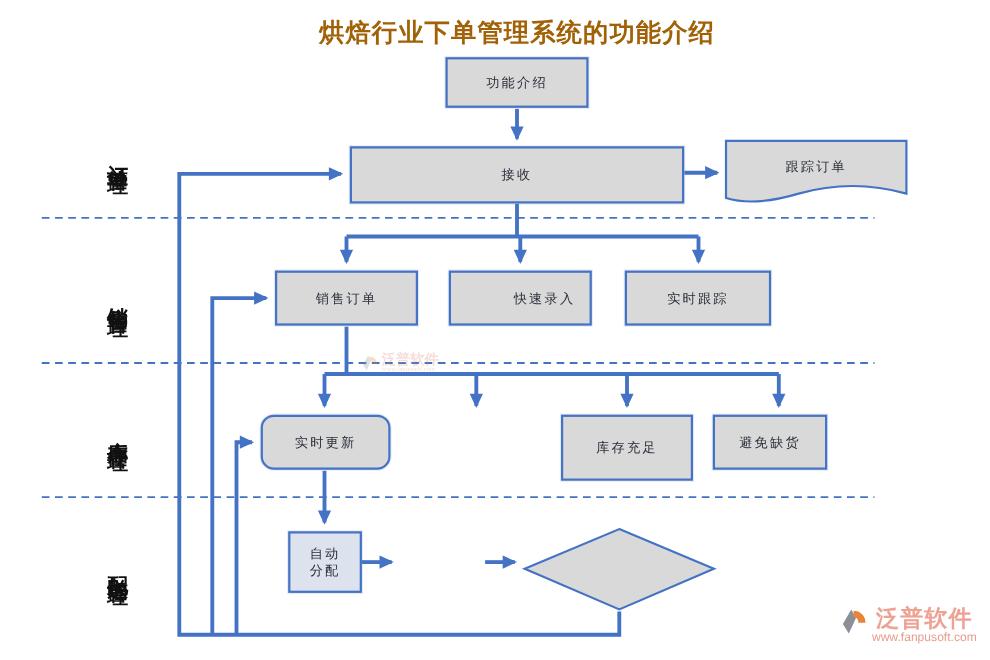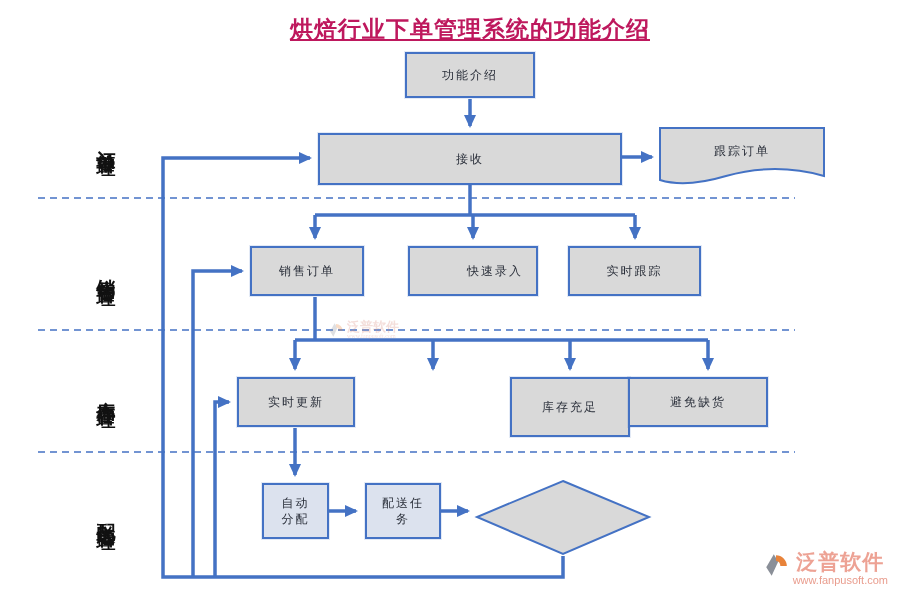--- a/index.html
+++ b/index.html
@@ -3,21 +3,21 @@
 <meta charset="utf-8">
 <style>
   html,body{margin:0;padding:0;background:#fff;}
   #stage{
     position:relative;width:900px;height:600px;background:#ffffff;
     font-family:"Liberation Serif","DejaVu Serif",serif;overflow:hidden;
   }
   #connector-layer{position:absolute;left:0;top:0;width:900px;height:600px;}
   .title{
     position:absolute;left:140px;top:14px;width:660px;text-align:center;
-    font-size:23px;font-weight:bold;color:#be185d;letter-spacing:1px;text-decoration:underline;
+    font-size:23px;font-weight:bold;color:#a16207;letter-spacing:1px;
   }
   .cat{
     position:absolute;left:93px;width:26px;
     writing-mode:vertical-lr;text-orientation:upright;
     font-size:19px;font-weight:bold;color:#111;letter-spacing:3px;
     text-align:center;
   }
   .cat.c1{top:92px;height:96px;}
   .cat.c2{top:222px;height:96px;}
   .cat.c3{top:344px;height:96px;}
@@ -105,52 +105,49 @@
   </div>
 
   <div class="node" style="left:318px;top:133px;width:304px;height:52px;">
     <span>接收</span>
   </div>
 
   <div class="node naked" style="left:660px;top:127px;width:164px;height:48px;">
     <span>跟踪订单</span>
   </div>
 
-  <div class="node" style="left:250px;top:246px;width:114px;height:50px;">
+  <div class="node" style="left:250px;top:246px;width:130px;height:50px;">
     <span>销售订单</span>
   </div>
 
   <div class="node" style="left:408px;top:246px;width:130px;height:50px;padding-left:44px;">
     <span>快速录入</span>
   </div>
 
   <div class="node" style="left:568px;top:246px;width:133px;height:50px;text-align:center;">
     <span>实时跟踪</span>
   </div>
 
-  <div class="node" style="left:237px;top:377px;width:118px;height:50px;">
+  <div class="node" style="left:237px;top:377px;width:118px;height:50px;border-radius:12px;">
     <span>实时更新</span>
   </div>
 
 
   <div class="node" style="left:510px;top:377px;width:120px;height:60px;">
     <span>库存充足</span>
   </div>
 
-  <div class="node" style="left:628px;top:377px;width:140px;height:50px;">
+  <div class="node" style="left:648px;top:377px;width:104px;height:50px;">
     <span>避免缺货</span>
   </div>
 
   <div class="node light" style="left:262px;top:483px;width:67px;height:56px;">
     <span class="wrap" style="width:38px;">自动分配</span>
   </div>
 
-  <div class="node light" style="left:365px;top:483px;width:76px;height:56px;">
-    <span class="wrap" style="width:54px;">配送任务</span>
-  </div>
 
 
   <div class="watermark">
     <svg width="16" height="16" viewBox="0 0 24 24">
       <path d="M3,14 L10,2 L14,9 L8,22 Z" fill="#8a8f98"></path>
       <path d="M12,3 A10 10 0 0 1 22 13 L16,13 A5 5 0 0 0 12,8 Z" fill="#e8833a"></path>
     </svg>
     <div>
       <div class="wm-txt">泛普软件</div>
       <div class="wm-url">www.fanpusoft.com</div>

